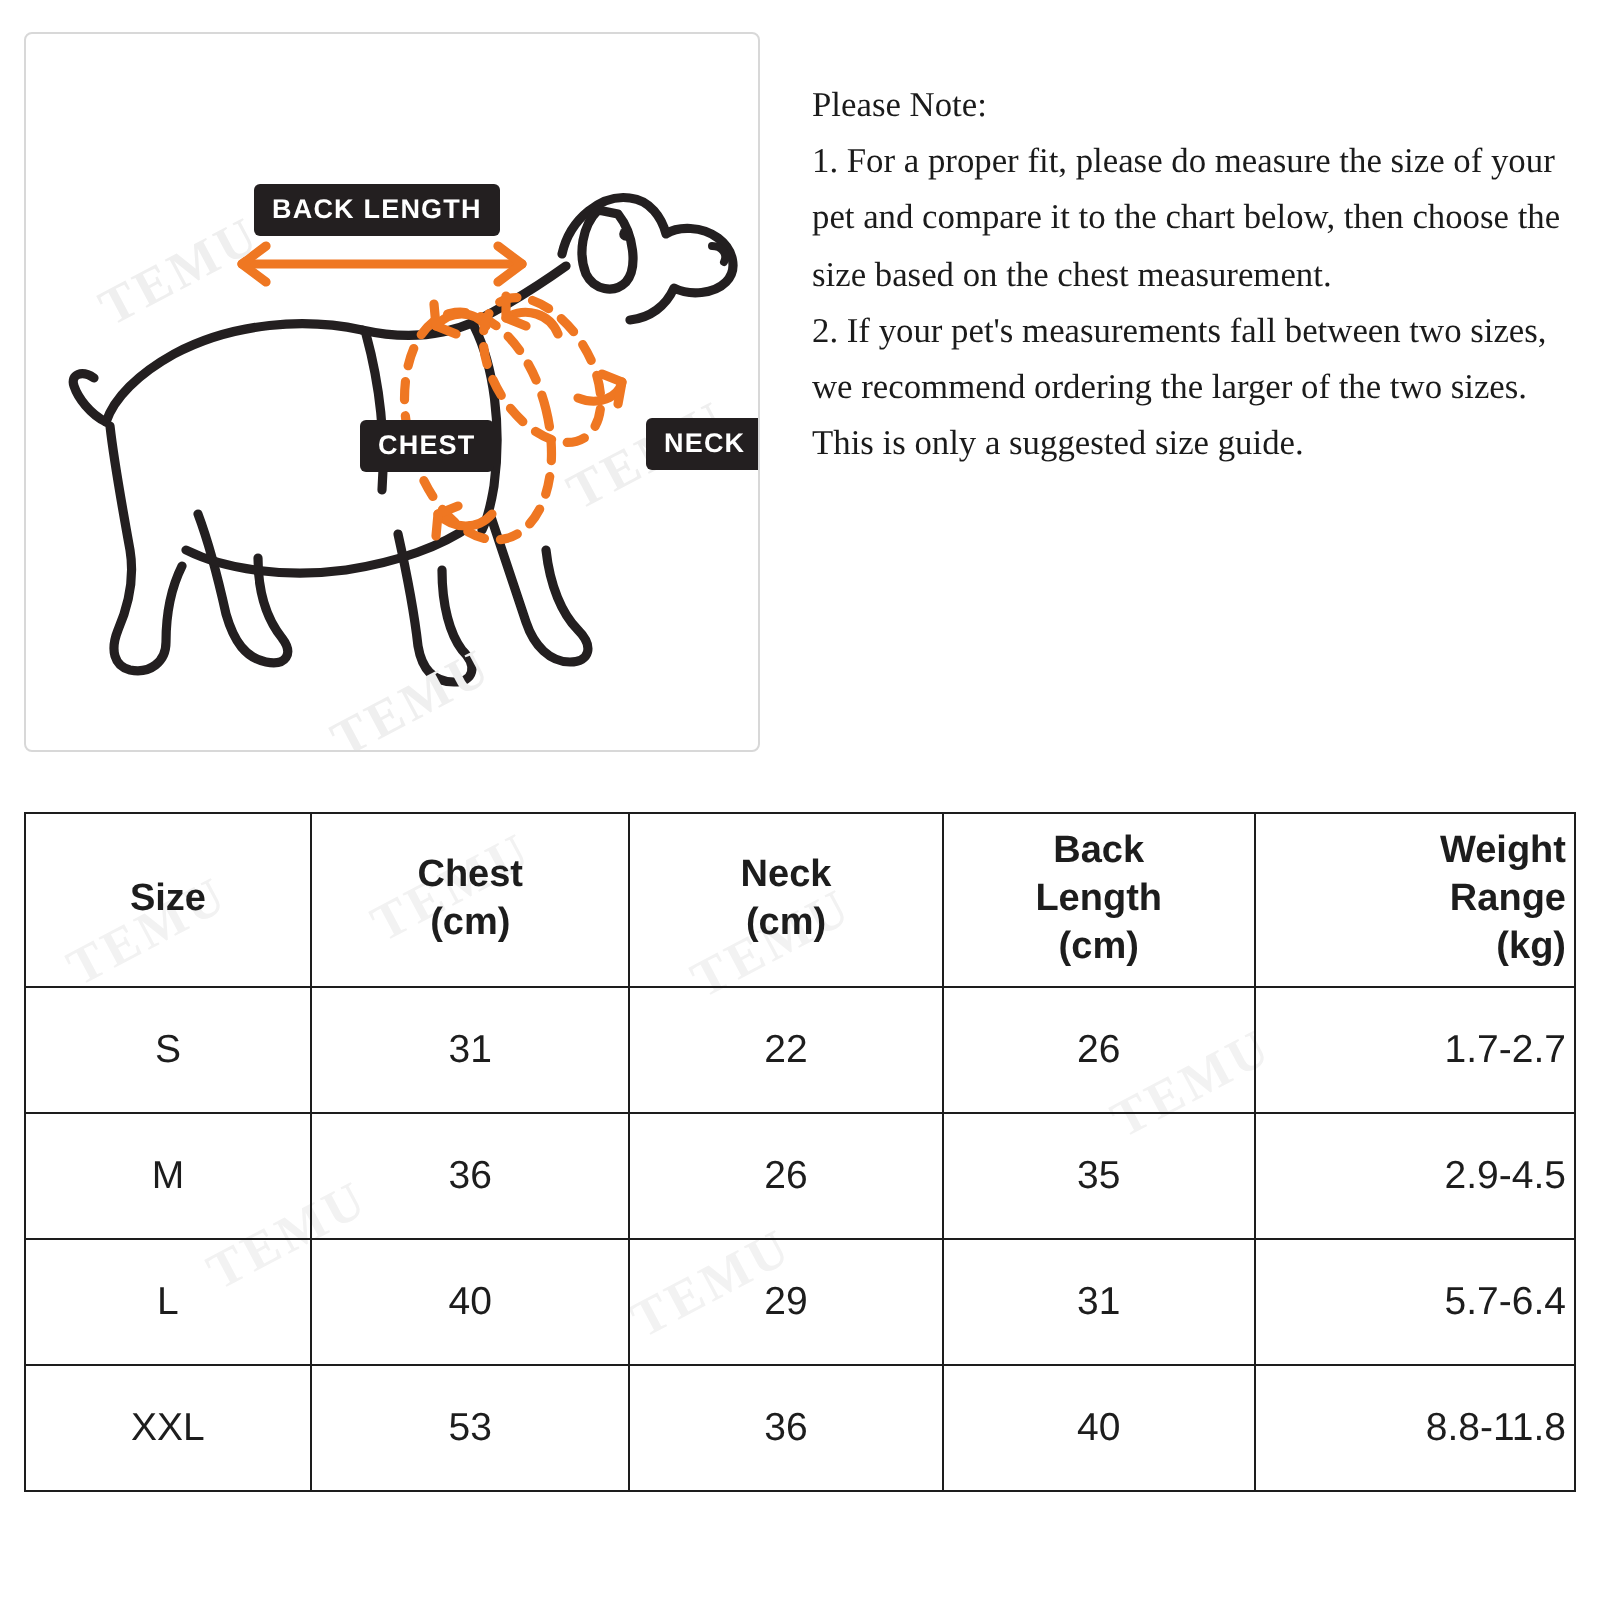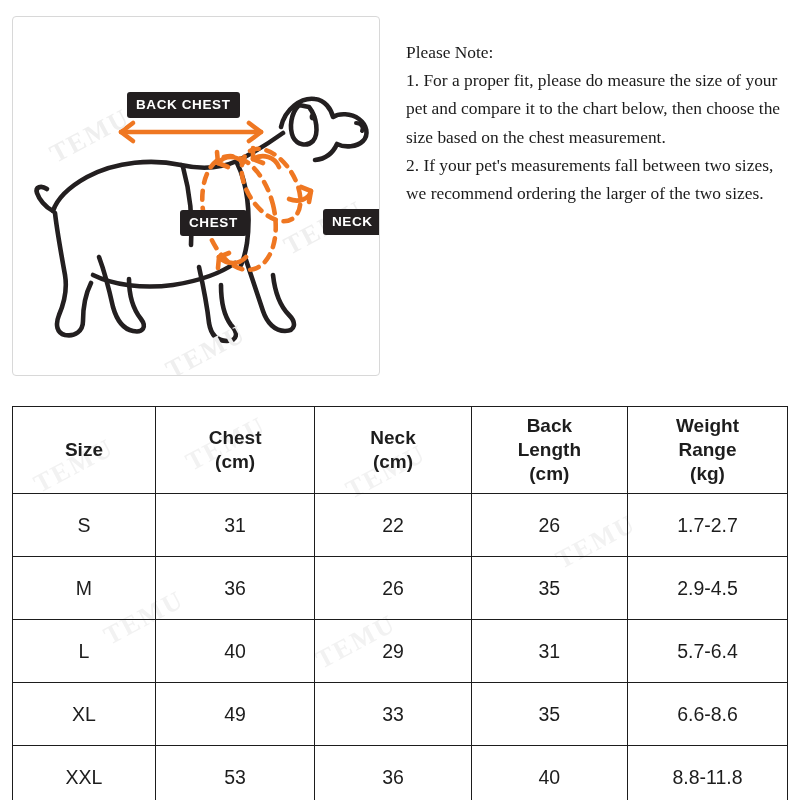--- a/index.html
+++ b/index.html
@@ -101,21 +101,21 @@
     z-index: 2;
   }
   td, th {
     border-right: 1px solid #1d1d1d;
     border-bottom: 1px solid #1d1d1d;
     text-align: center;
     vertical-align: middle;
     font-weight: 400;
     color: #1d1d1d;
   }
-  td:last-child, th:last-child { border-right: none; }
+  td:last-child, th:last-child { border-right: none; text-align: right; }
   thead th {
     font-weight: 700;
     font-size: 19px;
     height: 82px;
     line-height: 1.25;
     padding: 2px 4px;
   }
   tbody td {
     font-size: 19.5px;
     height: 58px;
@@ -206,29 +206,30 @@
           <path d="M206 240 L205 251 M206 240 L216 236"></path>
 
           <ellipse cx="258" cy="168" rx="24" ry="40" transform="rotate(-32 258 168)" stroke-dasharray="9 8"></ellipse>
           <path d="M240 142 C250 136, 262 140, 266 150"></path>
           <path d="M240 142 L240 131 M240 142 L250 146"></path>
           <path d="M276 182 C286 186, 296 182, 298 174"></path>
           <path d="M298 174 L288 170 M298 174 L296 185"></path>
         </g>
       </svg>
 
-      <div class="label-box label-back">BACK CHEST</div>
+      <div class="label-box label-back">BACK LENGTH</div>
       <div class="label-box label-chest">CHEST</div>
       <div class="label-box label-neck">NECK</div>
     </div>
 
     <div class="notes">
       <p>Please Note:</p>
       <p>1. For a proper fit, please do measure the size of your pet and compare it to the chart below, then choose the size based on the chest measurement.</p>
       <p>2. If your pet's measurements fall between two sizes, we recommend ordering the larger of the two sizes.</p>
+      <p>This is only a suggested size guide.</p>
     </div>
   </div>
 
   <div class="table-wrap">
 
     <div class="tbl-wm" style="left:18px; top:44px;">TEMU</div>
     <div class="tbl-wm" style="left:170px; top:22px;">TEMU</div>
     <div class="tbl-wm" style="left:330px; top:50px;">TEMU</div>
     <div class="tbl-wm" style="left:88px; top:196px;">TEMU</div>
     <div class="tbl-wm" style="left:300px; top:220px;">TEMU</div>
@@ -283,27 +284,20 @@
           <td>2.9-4.5</td>
         </tr>
         <tr>
           <td>L</td>
           <td>40</td>
           <td>29</td>
           <td>31</td>
           <td>5.7-6.4</td>
         </tr>
         <tr>
-          <td>XL</td>
-          <td>49</td>
-          <td>33</td>
-          <td>35</td>
-          <td>6.6-8.6</td>
-        </tr>
-        <tr>
           <td>XXL</td>
           <td>53</td>
           <td>36</td>
           <td>40</td>
           <td>8.8-11.8</td>
         </tr>
       </tbody>
     </table>
   </div>
 

